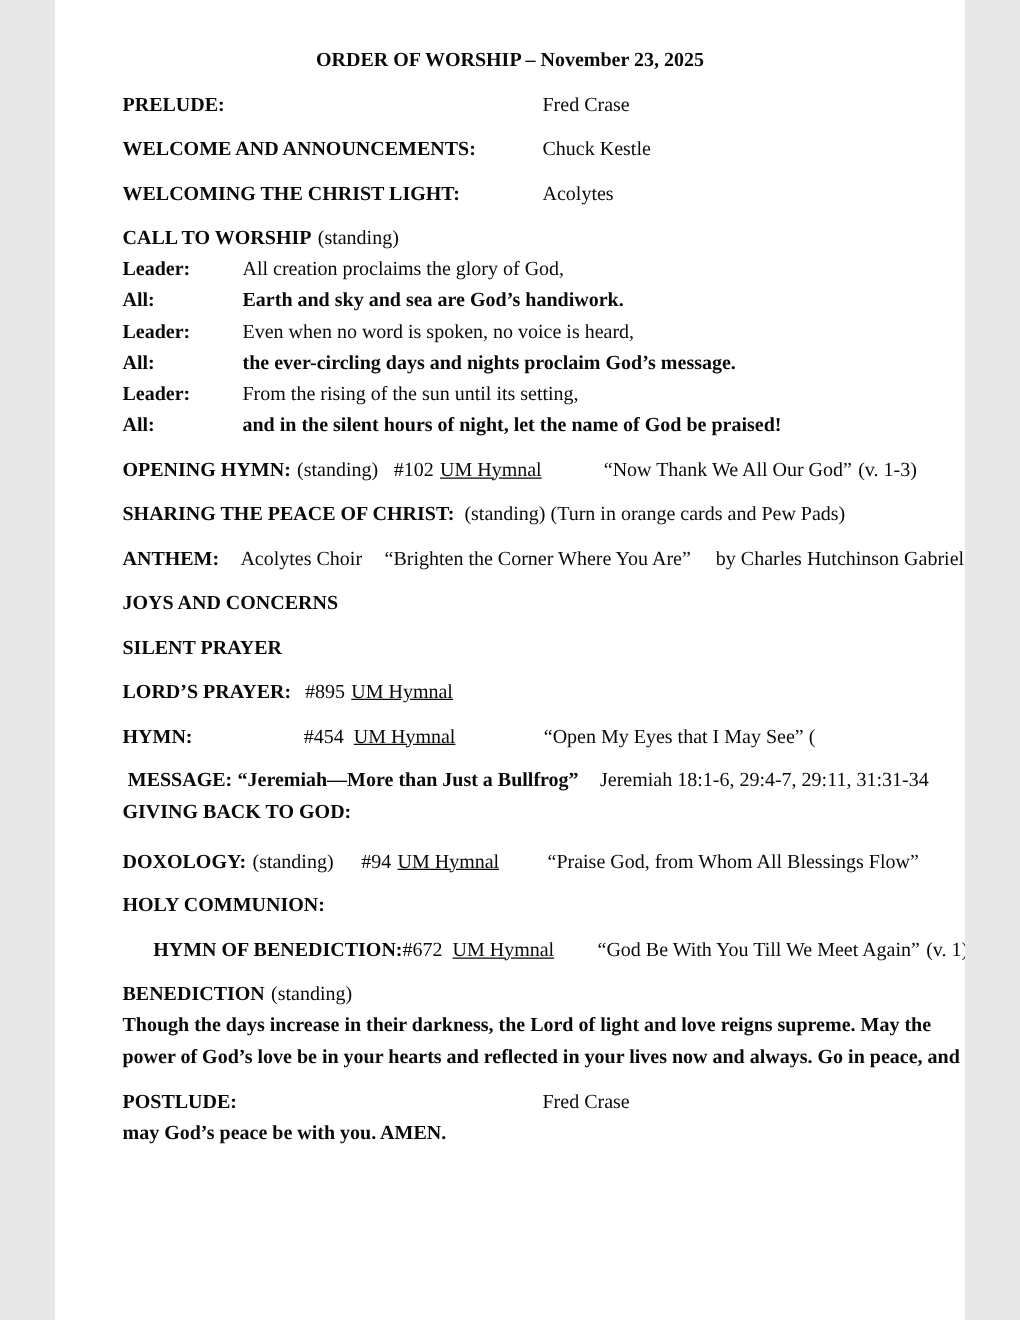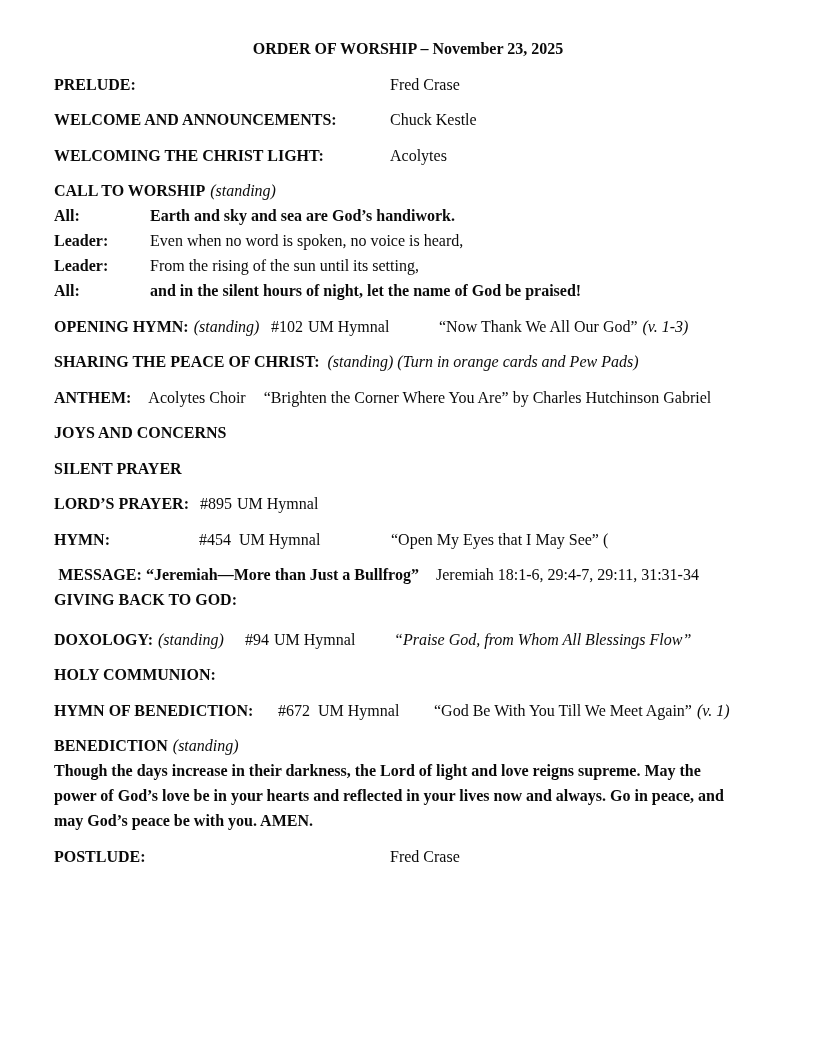--- a/index.html
+++ b/index.html
@@ -1,55 +1,55 @@
 <!DOCTYPE html>
 <html><head>
 <meta charset="utf-8">
 <style>
   html,body { margin:0; padding:0; background:#e8e8e8; }
   .page {
-    width:816px; height:1056px;
+    width:728px; height:1056px;
     margin:0 auto;
     background:#ffffff;
     box-sizing:border-box;
     padding:36px 54px 0 54px;
     font-family:"Liberation Serif","DejaVu Serif",serif;
     font-size:16px;
     line-height:25px;
     color:#0a0a0a;
     overflow:hidden;
   }
   .line { white-space:nowrap; }
   .entry { margin-top:10.5px; }
   .entry-lg { margin-top:14.5px; }
   .title { text-align:center; font-weight:bold; }
   .b { font-weight:bold; }
-  .i { font-style:italic; }
-  .u { }
+  .i { }
+  .u { text-decoration:underline; }
   .seg { display:inline-block; white-space:nowrap; vertical-align:baseline; }
   .w336 { width:336px; }
   .w96  { width:96px; }
   .w238 { width:238px; }
   .w239 { width:239px; }
   .w217 { width:217px; }
   .w168 { width:168px; }
   .w146 { width:146px; }
   .w145 { width:145px; }
   .w192 { width:192px; }
   .w92  { width:92px;text-align:center; }
   .w290 { width:290px; }
   .w179 { width:179px; }
   .w301 { width:301px; }
   .w191 { width:191px; }
   .w149 { width:149px; }
-  .w224 { width:224px; }
+  .w224 { width:224px;text-align:right; }
   .w156 { width:156px; }
   .ml5  { margin-left:5px; }
   .ml8  { margin-left:8px; }
-  .ml12 { margin-left:4px; }
+  .ml12 { margin-left:20px; }
   .ml17 { margin-left:17px; }
   .ml18 { margin-left:18px; }
 </style>
 </head>
 <body>
 
 <div class="page">
 
   <div class="line title">ORDER OF WORSHIP – November 23, 2025</div>
 
@@ -63,24 +63,30 @@
 
   <div class="line entry">
     <span class="seg w336 b">WELCOMING THE CHRIST LIGHT:</span><span>Acolytes</span>
   </div>
 
   <div class="line entry">
     <span class="b">CALL TO WORSHIP</span><span class="i ml5">(standing)</span>
   </div>
 
   <div class="line">
+    <span class="seg w96 b">Leader:</span><span>All creation proclaims the glory of God,</span>
+  </div>
+  <div class="line">
     <span class="seg w96 b">All:</span><span class="b">Earth and sky and sea are God’s handiwork.</span>
   </div>
   <div class="line">
     <span class="seg w96 b">Leader:</span><span>Even when no word is spoken, no voice is heard,</span>
+  </div>
+  <div class="line">
+    <span class="seg w96 b">All:</span><span class="b">the ever-circling days and nights proclaim God’s message.</span>
   </div>
   <div class="line">
     <span class="seg w96 b">Leader:</span><span>From the rising of the sun until its setting,</span>
   </div>
   <div class="line">
     <span class="seg w96 b">All:</span><span class="b">and in the silent hours of night, let the name of God be praised!</span>
   </div>
 
   <div class="line entry">
     <span class="seg w217"><span class="b">OPENING HYMN:</span><span class="i ml5">(standing)</span></span><span class="seg w168"><span>#102</span><span class="u ml5">UM Hymnal</span></span><span>“Now Thank We All Our God”</span><span class="i ml5">(v. 1-3)</span>
@@ -124,19 +130,19 @@
   <div class="line entry">
     <span class="seg w224 b">HYMN OF BENEDICTION:</span><span class="seg w156"><span>#672</span><span class="u ml8">UM Hymnal</span></span><span>“God Be With You Till We Meet Again”</span><span class="i ml5">(v. 1)</span>
   </div>
 
   <div class="line entry">
     <span class="b">BENEDICTION</span><span class="i ml5">(standing)</span>
   </div>
 
   <div class="line b">Though the days increase in their darkness, the Lord of light and love reigns supreme. May the</div>
   <div class="line b">power of God’s love be in your hearts and reflected in your lives now and always. Go in peace, and</div>
-  <div class="line b">may God’s peace be with you. AMEN.</div>
-
   <div class="line entry">
     <span class="seg w336 b">POSTLUDE:</span><span>Fred Crase</span>
   </div>
 
+  <div class="line b">may God’s peace be with you. AMEN.</div>
+
 </div>
 
 </body></html>

